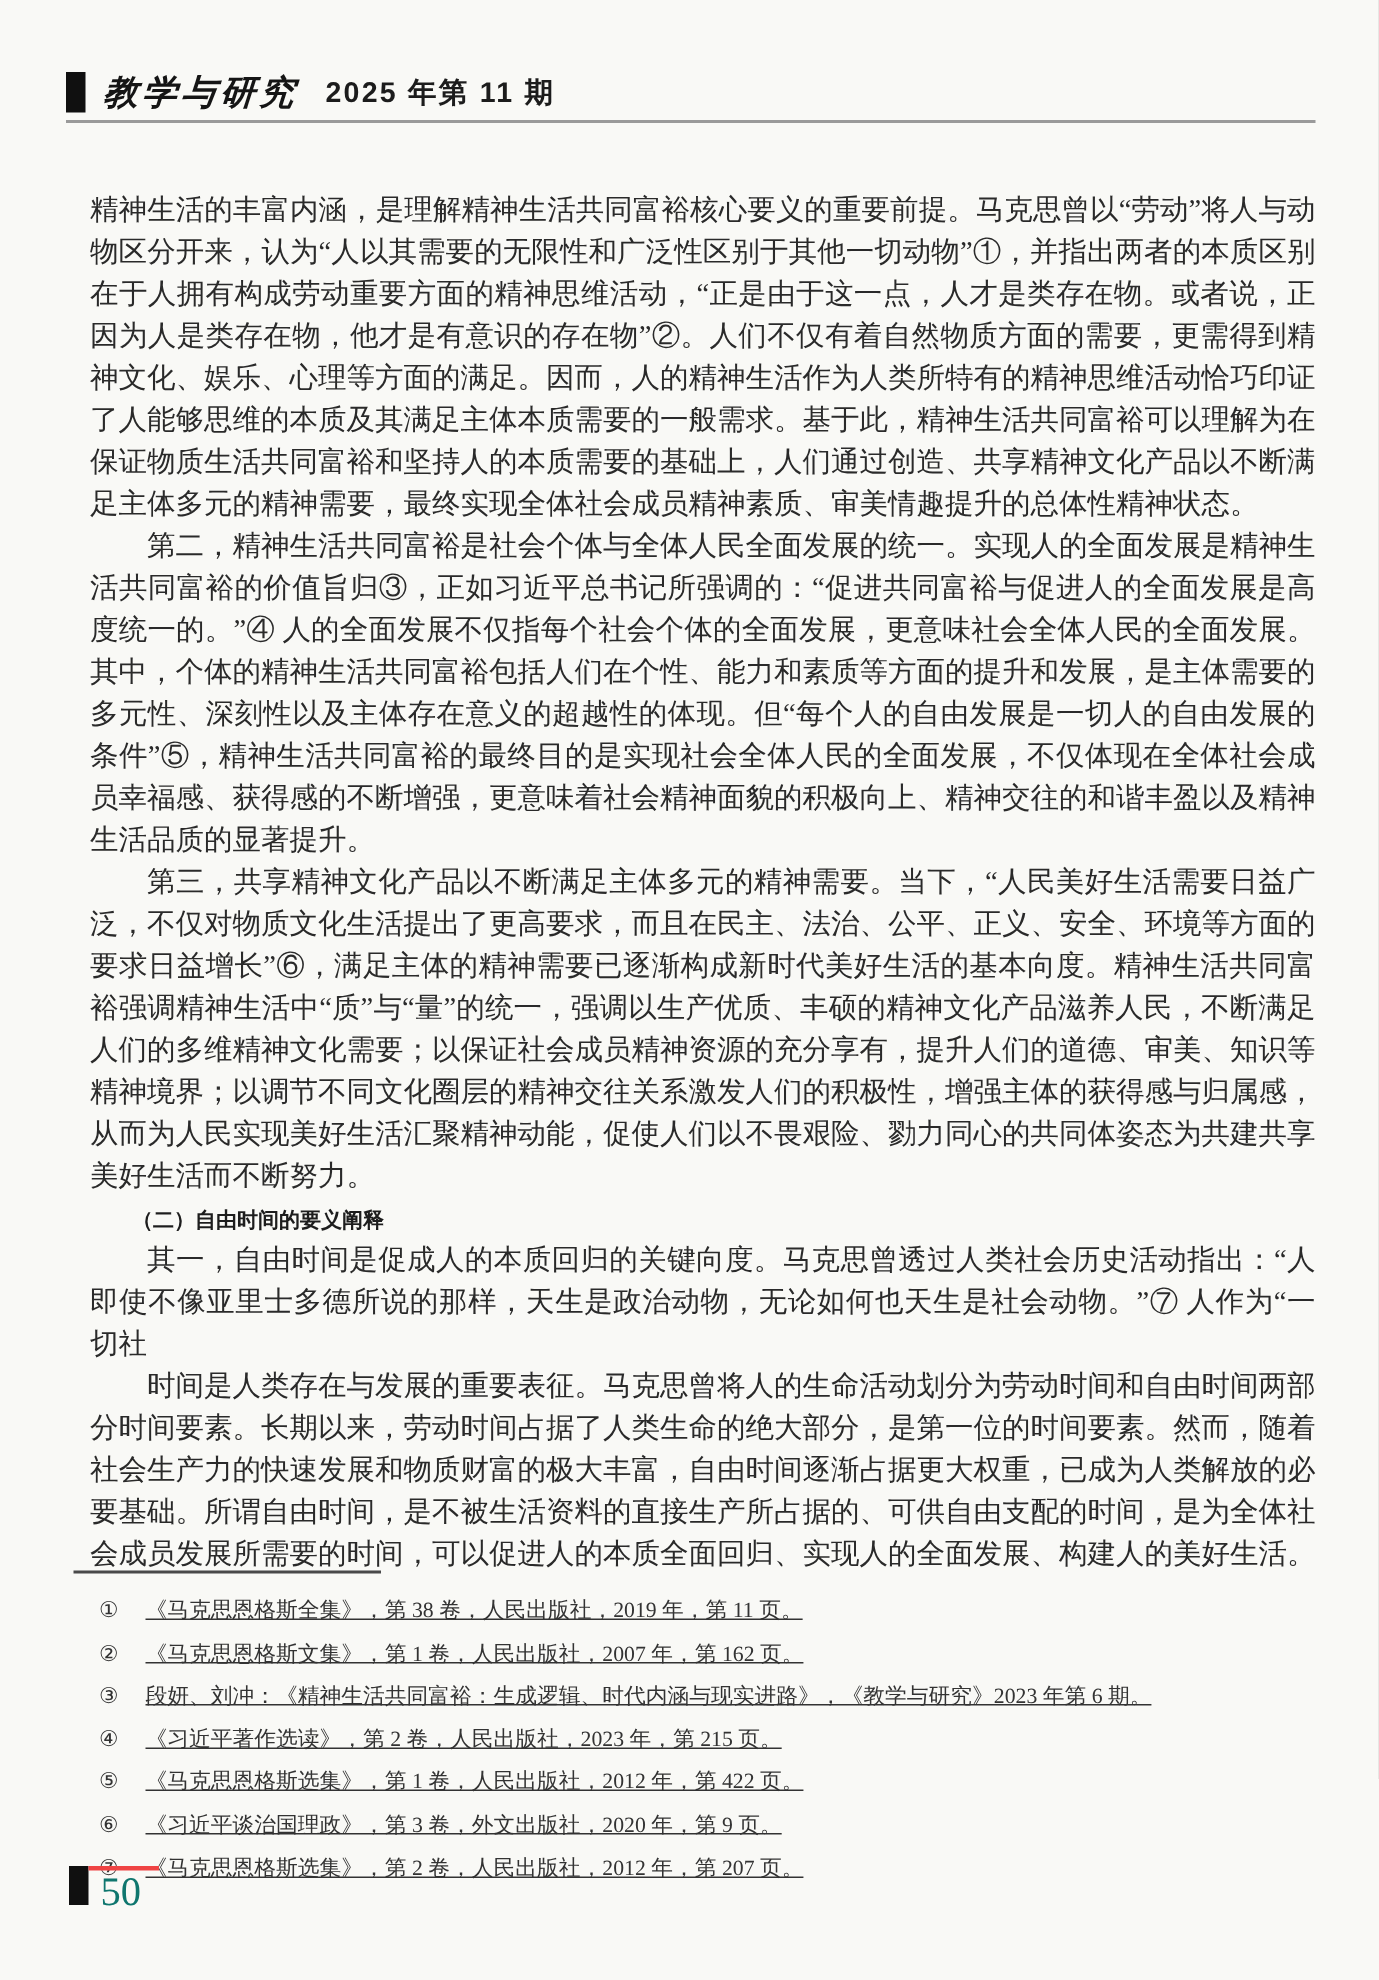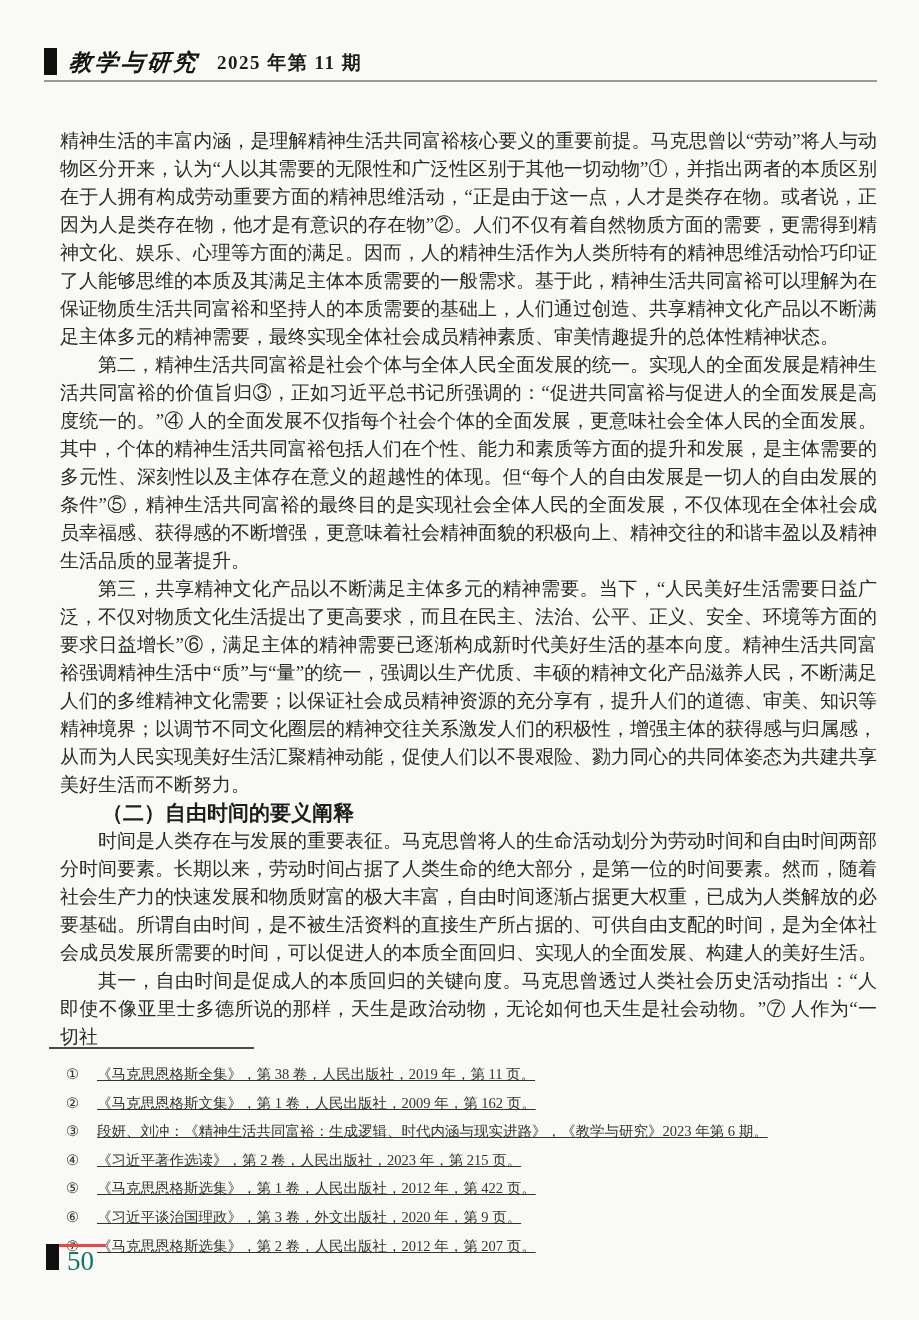--- a/index.html
+++ b/index.html
@@ -21,38 +21,38 @@
     padding-bottom:5px;
   }
   .header-block{width:13px;height:27px;background:#101010;flex:none;}
   .journal-name{
     font-family:"DejaVu Serif", serif;
     font-weight:bold;font-style:italic;
     font-size:23px;line-height:26px;letter-spacing:3px;color:#151515;
     transform:skewX(-4deg);
   }
   .issue-label{
-    font-family:Liberation Serif, serif;
+    font-family:Liberation Sans, sans-serif;
     font-weight:bold;font-size:19px;line-height:24px;letter-spacing:1.5px;color:#1c1c1c;
     margin-left:6px;
   }
   
   .content{
     position:absolute;left:60px;right:42px;top:127px;
     font-size:19px;line-height:28px;
     text-align:justify;text-justify:inter-ideograph;
     color:#2a2a2a;
   }
   .para{margin:0;text-indent:2em;}
   .para.flush{text-indent:0;}
   .lead{font-weight:normal;font-family:"Liberation Sans", sans-serif;}
   .section-heading{
     margin:0;font-weight:bold;
     font-family:"Liberation Sans", sans-serif;
-    font-size:21px;line-height:28px;text-indent:2em;color:#1d1d1d;
+    font-size:14px;line-height:28px;text-indent:2em;color:#1d1d1d;
   }
   
   .footnote-sep{
     position:absolute;left:49px;top:1047px;width:205px;height:0;
     border-top:2px solid #4a4a4a;
   }
   .footnotes{
     position:absolute;left:66px;right:46px;top:1060px;
     font-size:14.5px;line-height:28.6px;color:#333333;
   }
@@ -77,34 +77,34 @@
     <div class="header-block"></div>
     <div class="journal-name">教学与研究</div>
     <div class="issue-label">2025 年第 11 期</div>
   </div>
 
   <div class="content">
     <p class="para flush"><span class="lead"></span><span>精神生活的丰富内涵，是理解精神生活共同富裕核心要义的重要前提。马克思曾以“劳动”将人与动物区分开来，认为“人以其需要的无限性和广泛性区别于其他一切动物”①，并指出两者的本质区别在于人拥有构成劳动重要方面的精神思维活动，“正是由于这一点，人才是类存在物。或者说，正因为人是类存在物，他才是有意识的存在物”②。人们不仅有着自然物质方面的需要，更需得到精神文化、娱乐、心理等方面的满足。因而，人的精神生活作为人类所特有的精神思维活动恰巧印证了人能够思维的本质及其满足主体本质需要的一般需求。基于此，精神生活共同富裕可以理解为在保证物质生活共同富裕和坚持人的本质需要的基础上，人们通过创造、共享精神文化产品以不断满足主体多元的精神需要，最终实现全体社会成员精神素质、审美情趣提升的总体性精神状态。</span></p>
     <p class="para"><span class="lead">第二，精神生活共同富裕是社会个体与全体人民全面发展的统一。</span><span>实现人的全面发展是精神生活共同富裕的价值旨归③，正如习近平总书记所强调的：“促进共同富裕与促进人的全面发展是高度统一的。”④ 人的全面发展不仅指每个社会个体的全面发展，更意味社会全体人民的全面发展。其中，个体的精神生活共同富裕包括人们在个性、能力和素质等方面的提升和发展，是主体需要的多元性、深刻性以及主体存在意义的超越性的体现。但“每个人的自由发展是一切人的自由发展的条件”⑤，精神生活共同富裕的最终目的是实现社会全体人民的全面发展，不仅体现在全体社会成员幸福感、获得感的不断增强，更意味着社会精神面貌的积极向上、精神交往的和谐丰盈以及精神生活品质的显著提升。</span></p>
     <p class="para"><span class="lead">第三，共享精神文化产品以不断满足主体多元的精神需要。</span><span>当下，“人民美好生活需要日益广泛，不仅对物质文化生活提出了更高要求，而且在民主、法治、公平、正义、安全、环境等方面的要求日益增长”⑥，满足主体的精神需要已逐渐构成新时代美好生活的基本向度。精神生活共同富裕强调精神生活中“质”与“量”的统一，强调以生产优质、丰硕的精神文化产品滋养人民，不断满足人们的多维精神文化需要；以保证社会成员精神资源的充分享有，提升人们的道德、审美、知识等精神境界；以调节不同文化圈层的精神交往关系激发人们的积极性，增强主体的获得感与归属感，从而为人民实现美好生活汇聚精神动能，促使人们以不畏艰险、勠力同心的共同体姿态为共建共享美好生活而不断努力。</span></p>
     <h3 class="section-heading">（二）自由时间的要义阐释</h3>
+    <p class="para"><span class="lead">其一，自由时间是促成人的本质回归的关键向度。</span><span>马克思曾透过人类社会历史活动指出：“人即使不像亚里士多德所说的那样，天生是政治动物，无论如何也天生是社会动物。”⑦ 人作为“一切社</span></p>
     <p class="para"><span class="lead"></span><span>时间是人类存在与发展的重要表征。马克思曾将人的生命活动划分为劳动时间和自由时间两部分时间要素。长期以来，劳动时间占据了人类生命的绝大部分，是第一位的时间要素。然而，随着社会生产力的快速发展和物质财富的极大丰富，自由时间逐渐占据更大权重，已成为人类解放的必要基础。所谓自由时间，是不被生活资料的直接生产所占据的、可供自由支配的时间，是为全体社会成员发展所需要的时间，可以促进人的本质全面回归、实现人的全面发展、构建人的美好生活。</span></p>
-    <p class="para"><span class="lead">其一，自由时间是促成人的本质回归的关键向度。</span><span>马克思曾透过人类社会历史活动指出：“人即使不像亚里士多德所说的那样，天生是政治动物，无论如何也天生是社会动物。”⑦ 人作为“一切社</span></p>
   </div>
 
   <div class="footnote-sep"></div>
 
   <div class="footnotes">
     <div class="footnote">
       <span class="fn-marker">①</span>
       <span class="fn-text">《马克思恩格斯全集》，第 38 卷，人民出版社，2019 年，第 11 页。</span>
     </div>
     <div class="footnote">
       <span class="fn-marker">②</span>
-      <span class="fn-text">《马克思恩格斯文集》，第 1 卷，人民出版社，2009 年，第 162 页。</span>
+      <span class="fn-text">《马克思恩格斯文集》，第 1 卷，人民出版社，2007 年，第 162 页。</span>
     </div>
     <div class="footnote">
       <span class="fn-marker">③</span>
       <span class="fn-text">段妍、刘冲：《精神生活共同富裕：生成逻辑、时代内涵与现实进路》，《教学与研究》2023 年第 6 期。</span>
     </div>
     <div class="footnote">
       <span class="fn-marker">④</span>
       <span class="fn-text">《习近平著作选读》，第 2 卷，人民出版社，2023 年，第 215 页。</span>
     </div>
     <div class="footnote">

